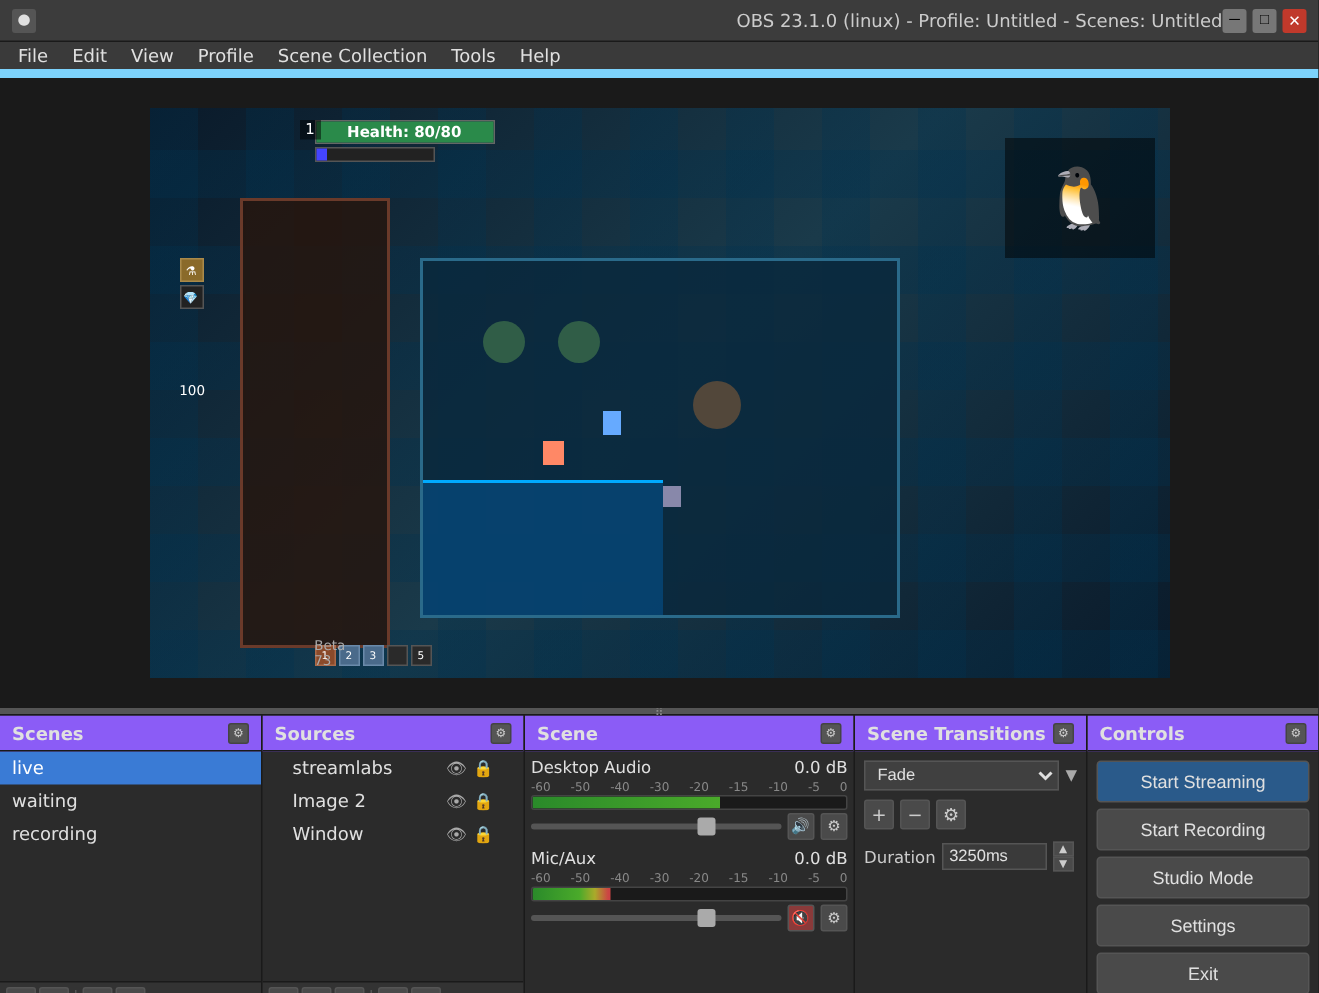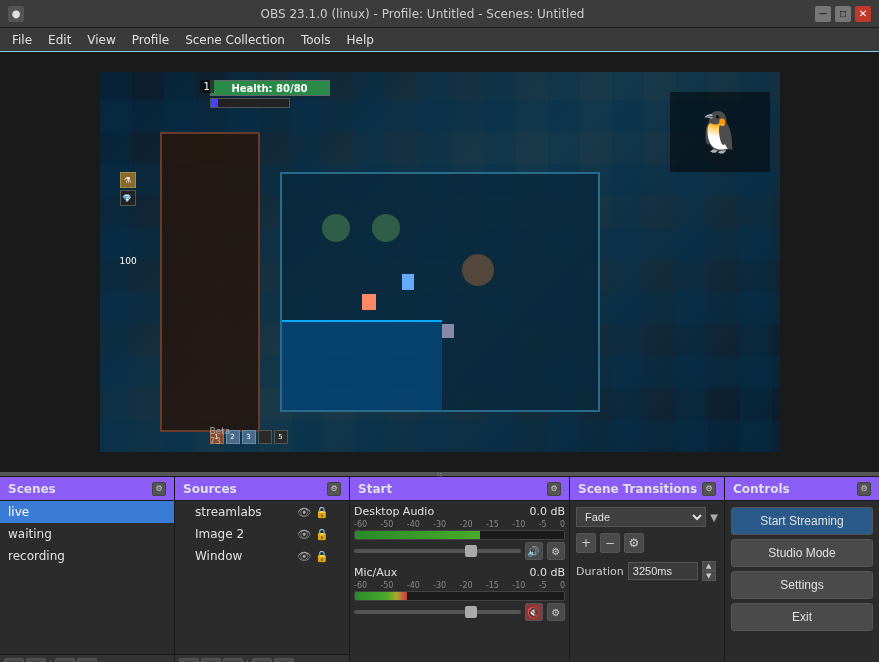--- a/index.html
+++ b/index.html
@@ -25,21 +25,21 @@
     #titlebar .window-icon {
       width: 16px; height: 16px;
       background: #555;
       border-radius: 2px;
       margin-right: 6px;
       display: flex; align-items: center; justify-content: center;
       font-size: 10px;
     }
     #titlebar .title-text {
       flex: 1;
-      text-align: center;
+      text-align: right;
       font-size: 12px;
       color: #ccc;
     }
     #titlebar .win-controls {
       display: flex; gap: 4px;
     }
     #titlebar .win-btn {
       width: 16px; height: 16px;
       border-radius: 2px;
       border: none;
@@ -51,21 +51,21 @@
     .win-btn-max { background: #777; }
     .win-btn-close { background: #c0392b; color: white; }
 
     
     #menubar {
       background: #3a3a3a;
       height: 24px;
       display: flex;
       align-items: center;
       padding: 0 4px;
-      border-bottom: 1px solid #7dd3fc;
+      border-bottom: 6px solid #7dd3fc;
     }
     .menu-item {
       padding: 2px 8px;
       cursor: pointer;
       color: #e0e0e0;
       font-size: 12px;
     }
 
     
     #preview {
@@ -560,21 +560,21 @@
       <div class="toolbar-btn">−</div>
       <div class="toolbar-btn">⚙</div>
       <div class="toolbar-separator"></div>
       <div class="toolbar-btn">∧</div>
       <div class="toolbar-btn">∨</div>
     </div>
   </div>
 
   <div class="panel" id="mixer-panel">
     <div class="panel-header">
-      <span class="panel-title">Start</span>
+      <span class="panel-title">Scene</span>
       <div class="panel-icons">
         <div class="panel-icon-btn">⚙</div>
       </div>
     </div>
     <div class="mixer-content">
 
       <div class="mixer-channel">
         <div class="mixer-channel-header">
           <span class="channel-name">Desktop Audio</span>
           <span class="channel-db">0.0 dB</span>
@@ -667,19 +667,20 @@
 
   <div class="panel" id="controls-panel" style="border-right:none;">
     <div class="panel-header">
       <span class="panel-title">Controls</span>
       <div class="panel-icons">
         <div class="panel-icon-btn">⚙</div>
       </div>
     </div>
     <div class="controls-content">
       <button class="ctrl-btn ctrl-btn-streaming">Start Streaming</button>
+      <button class="ctrl-btn">Start Recording</button>
       <button class="ctrl-btn">Studio Mode</button>
       <button class="ctrl-btn">Settings</button>
       <button class="ctrl-btn">Exit</button>
     </div>
   </div>
 
 </div>
 
 </body></html>

